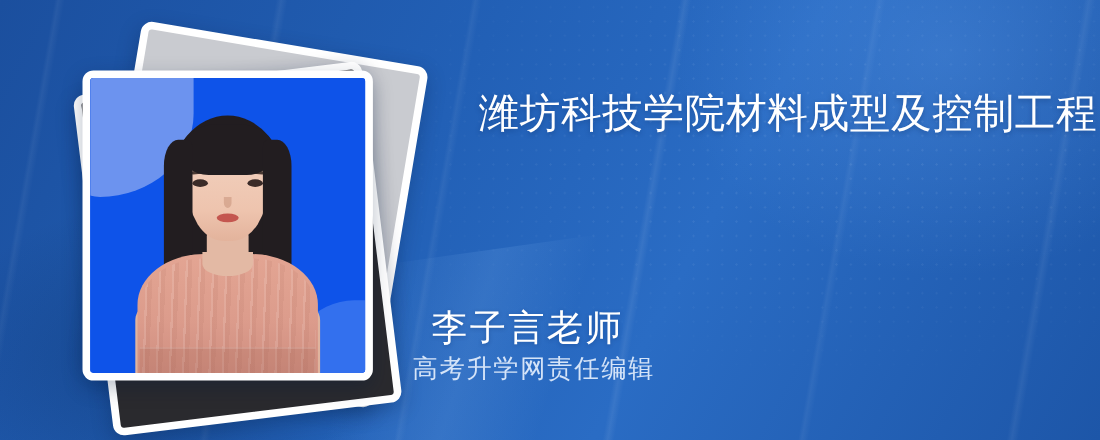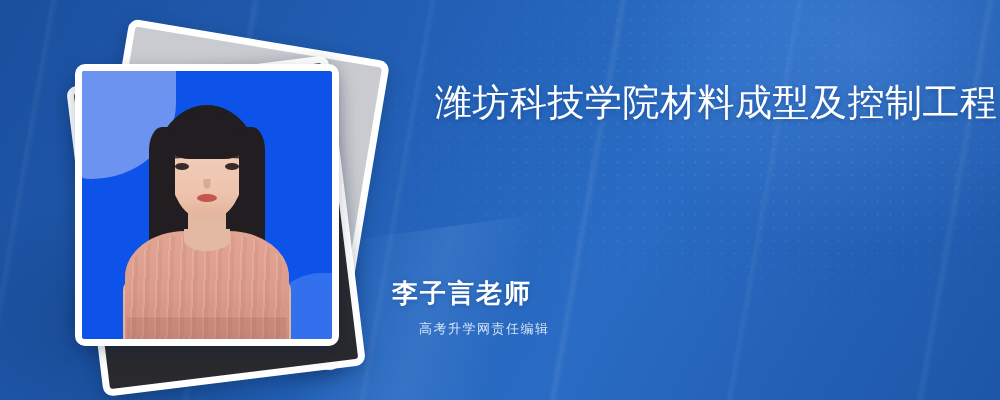--- a/index.html
+++ b/index.html
@@ -268,34 +268,33 @@
     letter-spacing: 0.5px;
     text-shadow: 0 2px 5px rgba(10,40,95,0.35);
     margin-left: 44px;
   }
   .title-line { display: block; }
   .author-name {
     position: absolute;
     top: 276px;
     left: 17px;
     color: #ffffff;
-    font-size: 26px;
-    font-weight: bold;
+    font-size: 33px;
+    font-weight: normal;
     letter-spacing: 2px;
     text-shadow: 0 1px 4px rgba(10,40,95,0.3);
   }
   .author-role {
     position: absolute;
     top: 320px;
     left: 0;
     color: #d5e4f8;
-    font-size: 13px;
+    font-size: 23px;
     font-weight: normal;
     letter-spacing: 1.5px;
-    margin-left: 44px;
   }
 </style>
 </head>
 <body>
 
 <div id="banner">
 
   <div class="bg-streaks"></div>
   <div class="bg-dots"></div>
   <div class="bg-glow-tr"></div>

